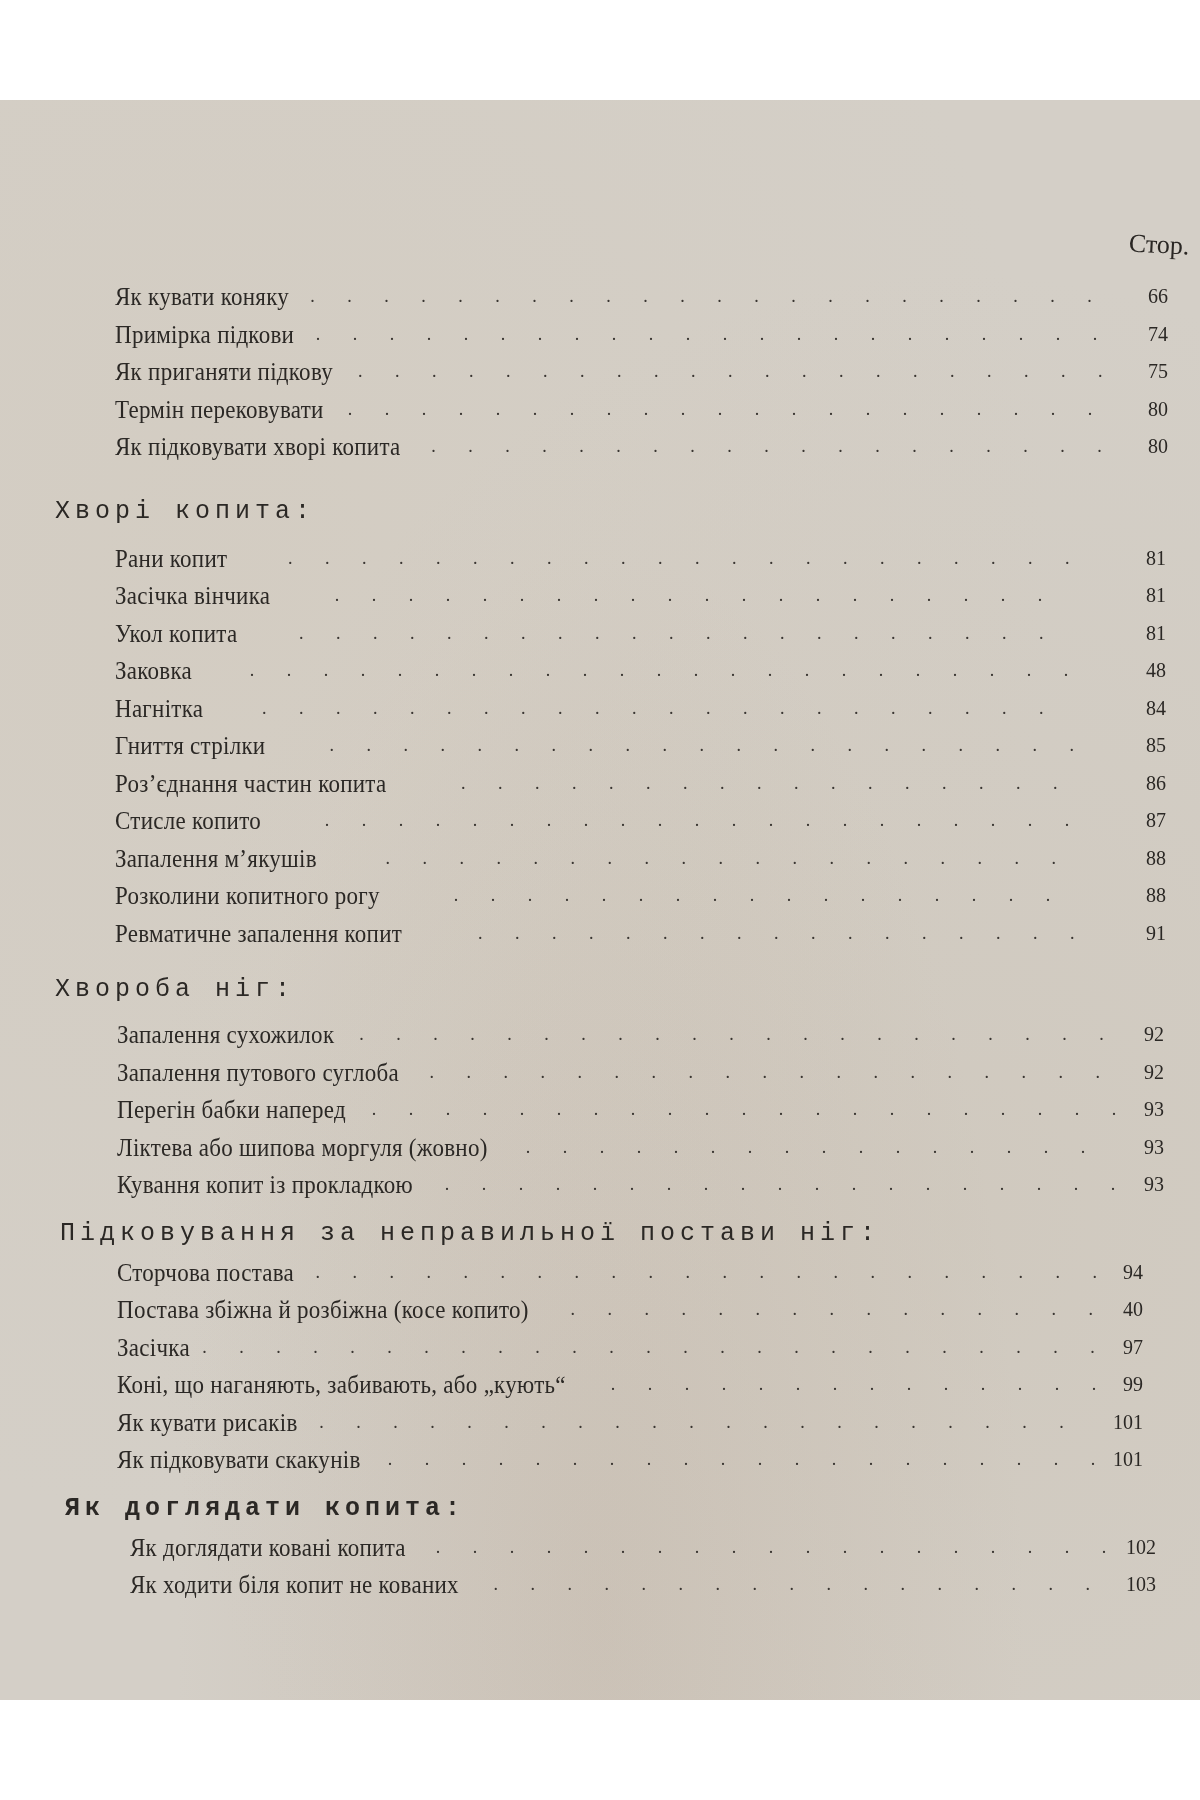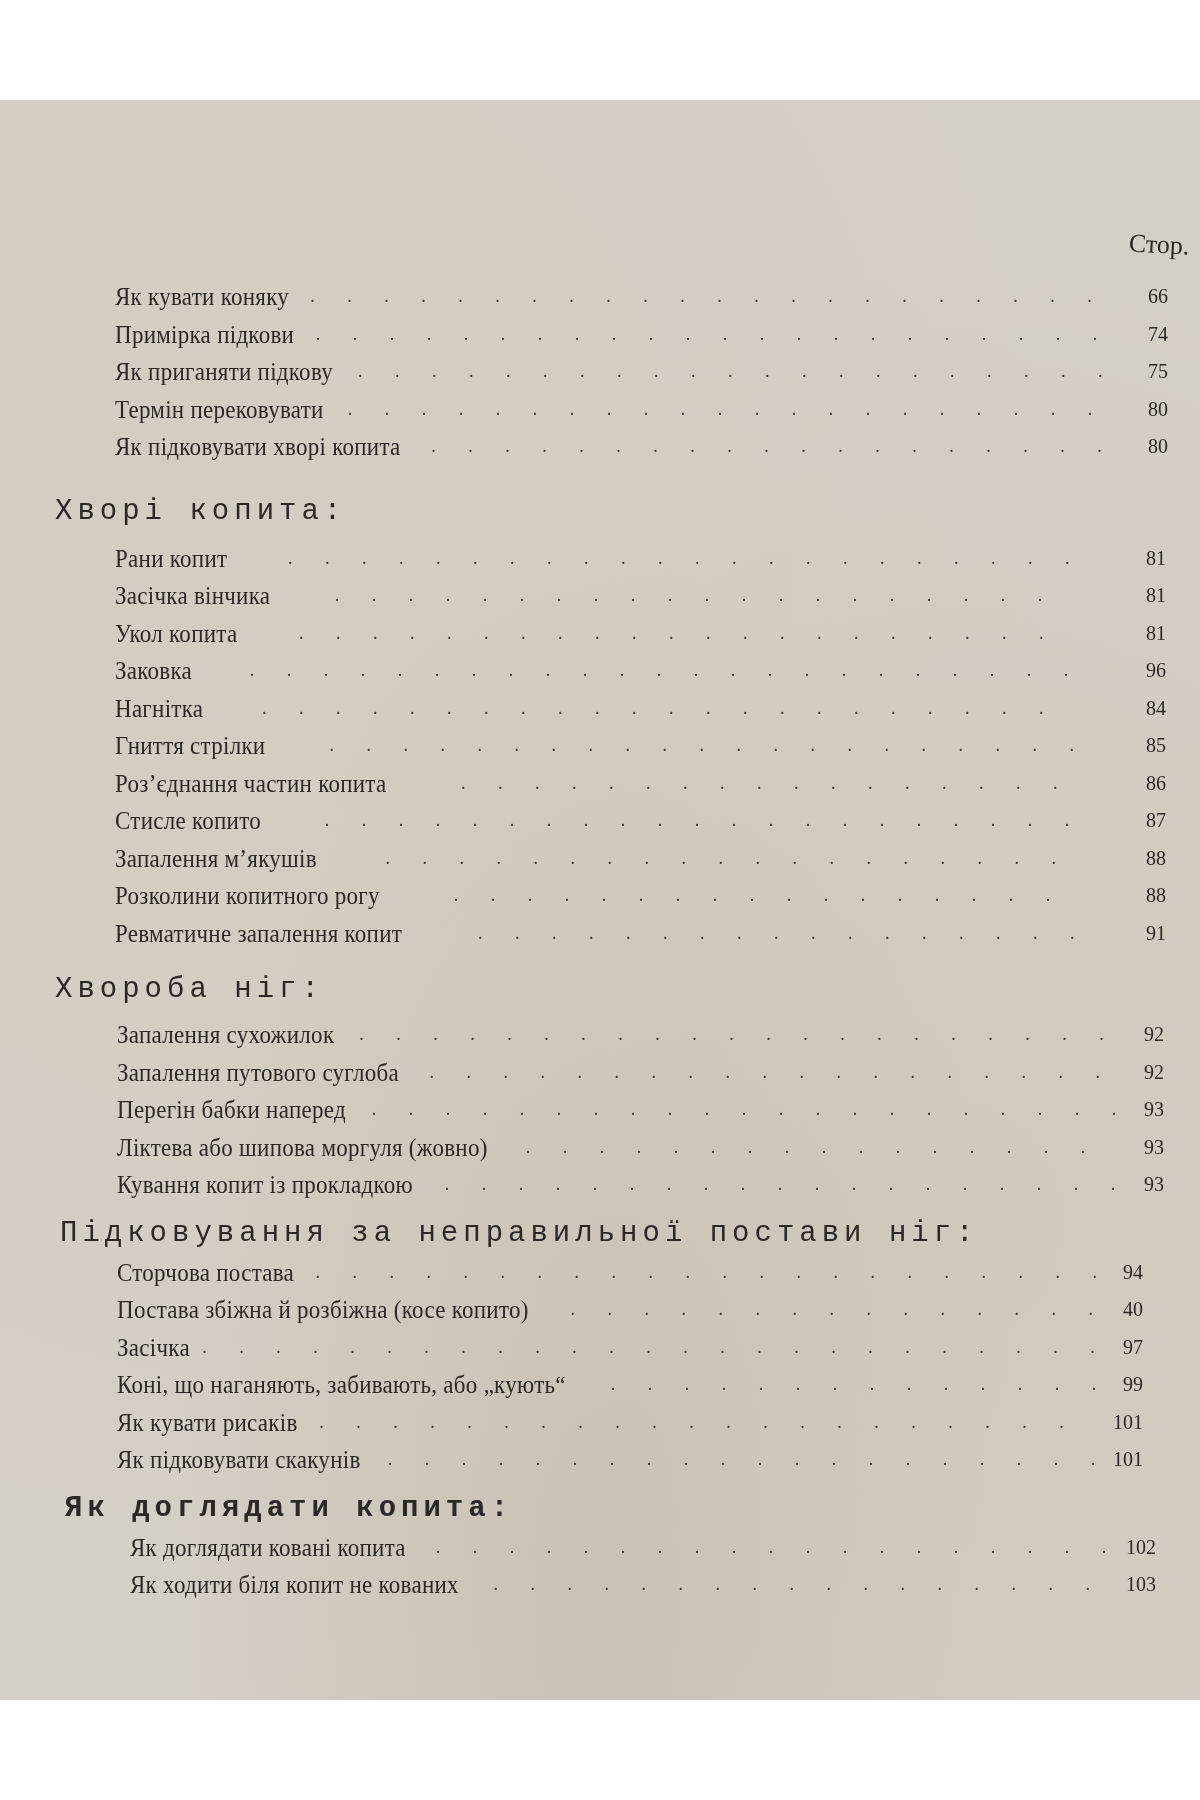--- a/index.html
+++ b/index.html
@@ -16,21 +16,21 @@
       #d4cfc7;
   }
   .stor {
     position: absolute; top: 130px; right: 10px;
     font-size: 26px; color: #2a2724; transform: rotate(3deg);
   }
   .toc { position: absolute; left: 0; top: 178px; width: 1200px; }
   .group { position: relative; }
   .heading {
     font-family: "Liberation Mono", "DejaVu Sans Mono", monospace;
-    font-size: 29px; letter-spacing: 5px; color: #2b2825;
+    font-size: 25px; letter-spacing: 5px; color: #2b2825;
     padding-left: 55px; height: 40px; line-height: 40px;
   }
   .row {
     position: relative; display: flex; align-items: flex-end;
     height: 37.5px; line-height: 37.5px;
     font-size: 25px; color: #2b2825;
   }
   .row .title {
     white-space: nowrap; padding-right: 6px;
     font-family: "Liberation Serif", "DejaVu Serif", serif;
@@ -107,21 +107,21 @@
           <span class="page-num">81</span>
         </div>
       <div class="row">
           <span class="title">Укол копита</span>
           <span class="leader"></span>
           <span class="page-num">81</span>
         </div>
       <div class="row">
           <span class="title">Заковка</span>
           <span class="leader"></span>
-          <span class="page-num">96</span>
+          <span class="page-num">48</span>
         </div>
       <div class="row">
           <span class="title">Нагнітка</span>
           <span class="leader"></span>
           <span class="page-num">84</span>
         </div>
       <div class="row">
           <span class="title">Гниття стрілки</span>
           <span class="leader"></span>
           <span class="page-num">85</span>

